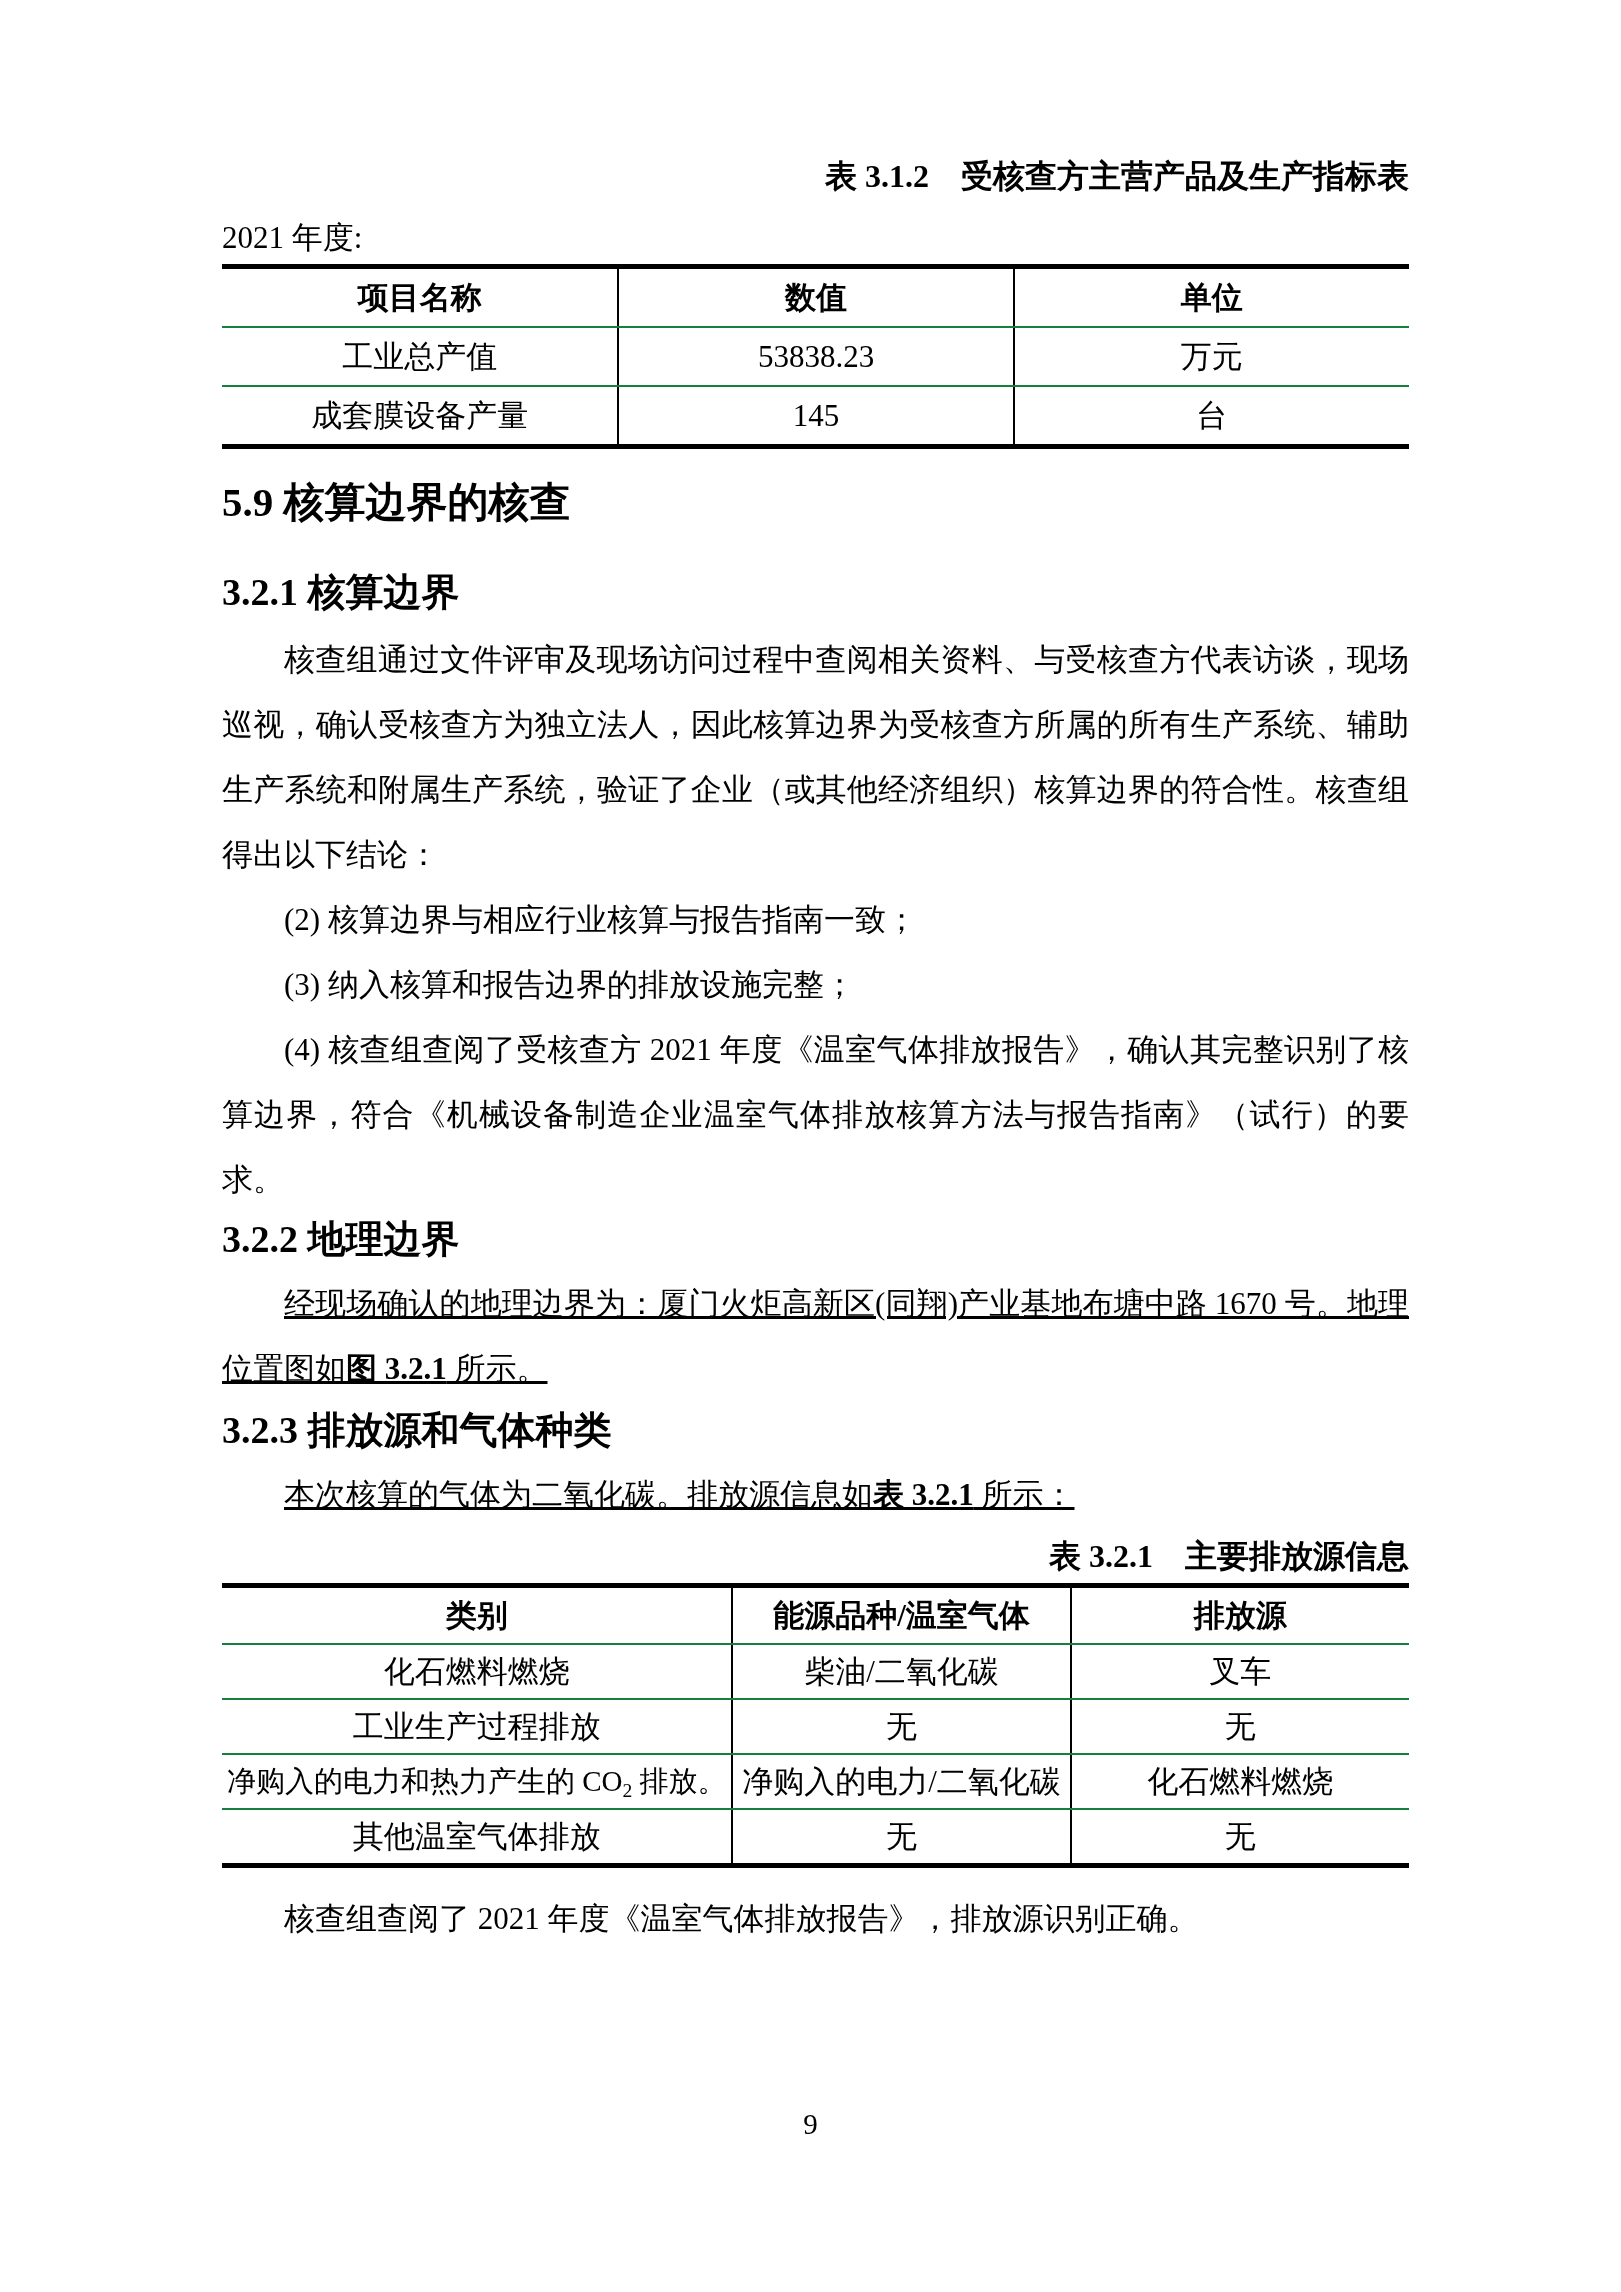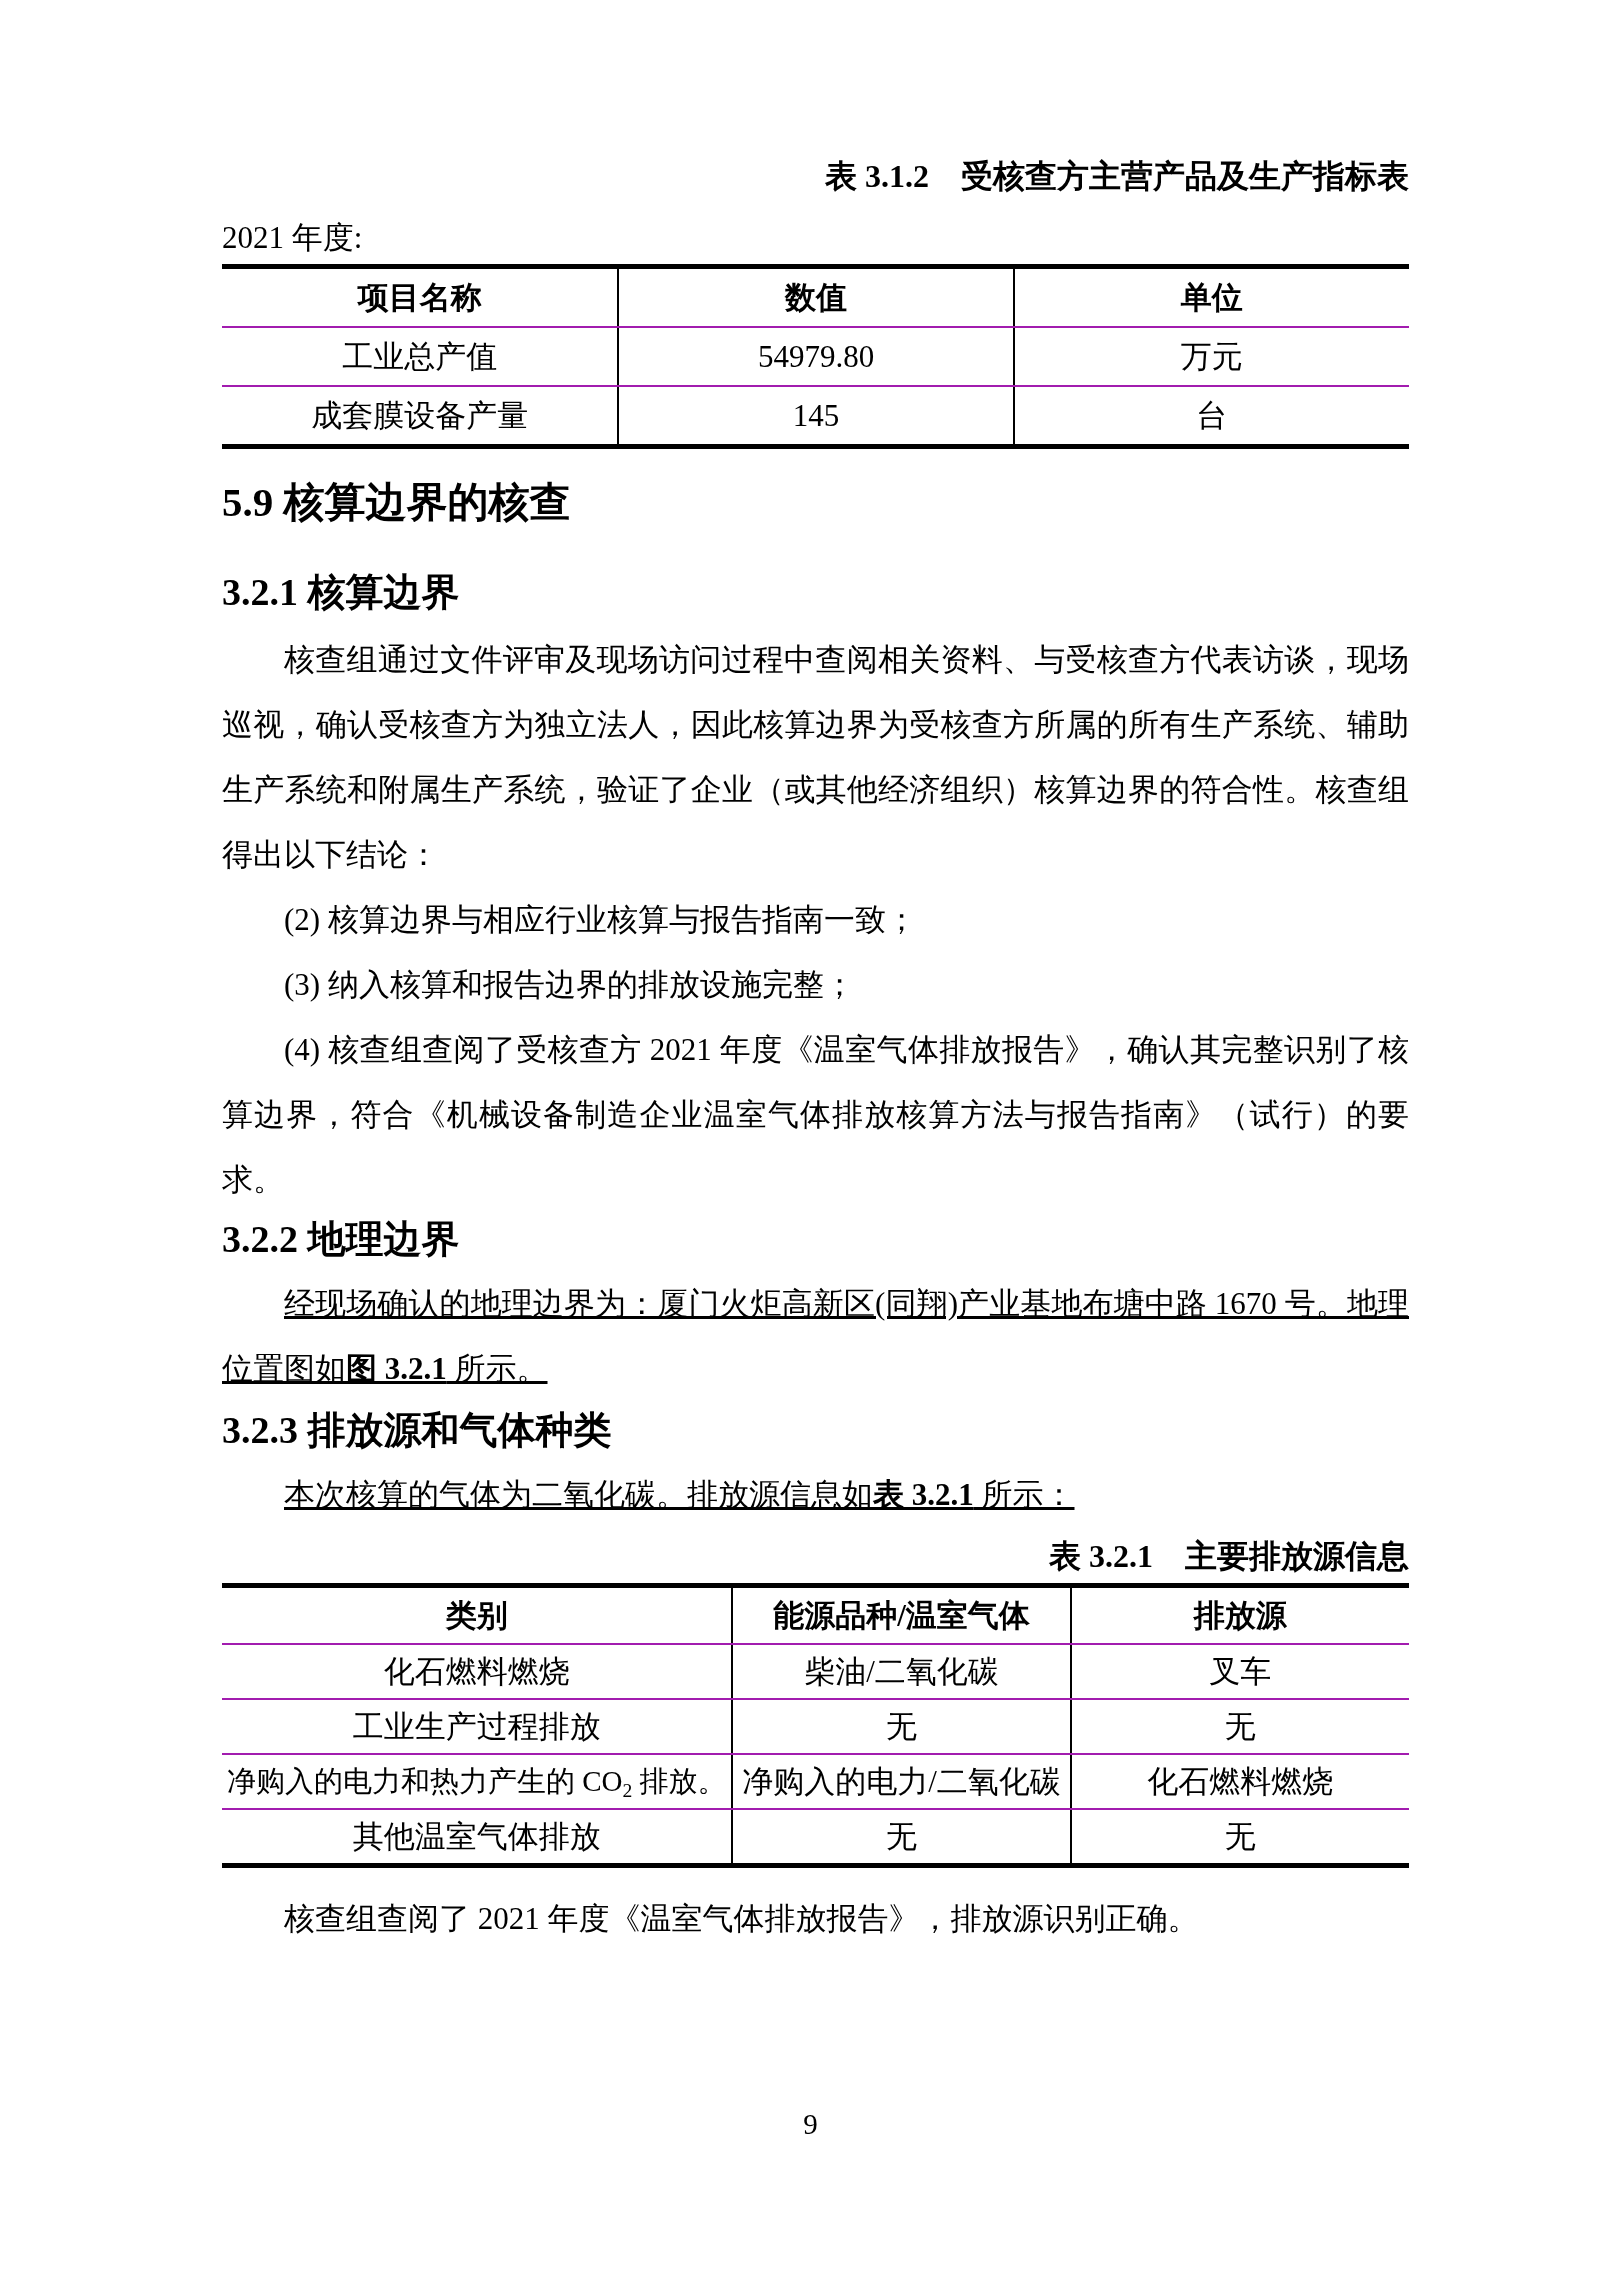--- a/index.html
+++ b/index.html
@@ -34,21 +34,21 @@
     table-layout: fixed;
     border-top: 5.9px solid #000;
     border-bottom: 5.9px solid #000;
     margin-top: 7.8px;
   }
   th, td {
     text-align: center;
     vertical-align: middle;
     font-size: 31px;
     padding: 0 3.9px;
-    border-bottom: 2px solid #a21caf;
+    border-bottom: 2px solid #15803d;
     border-right: 2px solid #000;
     overflow: hidden;
   }
   th { font-weight: bold; }
   th:last-child, td:last-child { border-right: none; }
   tr:last-child td { border-bottom: none; }
   .t-products th, .t-products td { height: 57px; }
   .t-emissions th { height: 55px; }
   .t-emissions td { height: 53px; }
   .t-emissions .cell-long {
@@ -115,21 +115,21 @@
     <thead>
       <tr>
         <th>项目名称</th>
         <th>数值</th>
         <th>单位</th>
       </tr>
     </thead>
     <tbody>
       <tr>
         <td>工业总产值</td>
-        <td>54979.80</td>
+        <td>53838.23</td>
         <td>万元</td>
       </tr>
       <tr>
         <td>成套膜设备产量</td>
         <td>145</td>
         <td>台</td>
       </tr>
     </tbody>
   </table>
 

